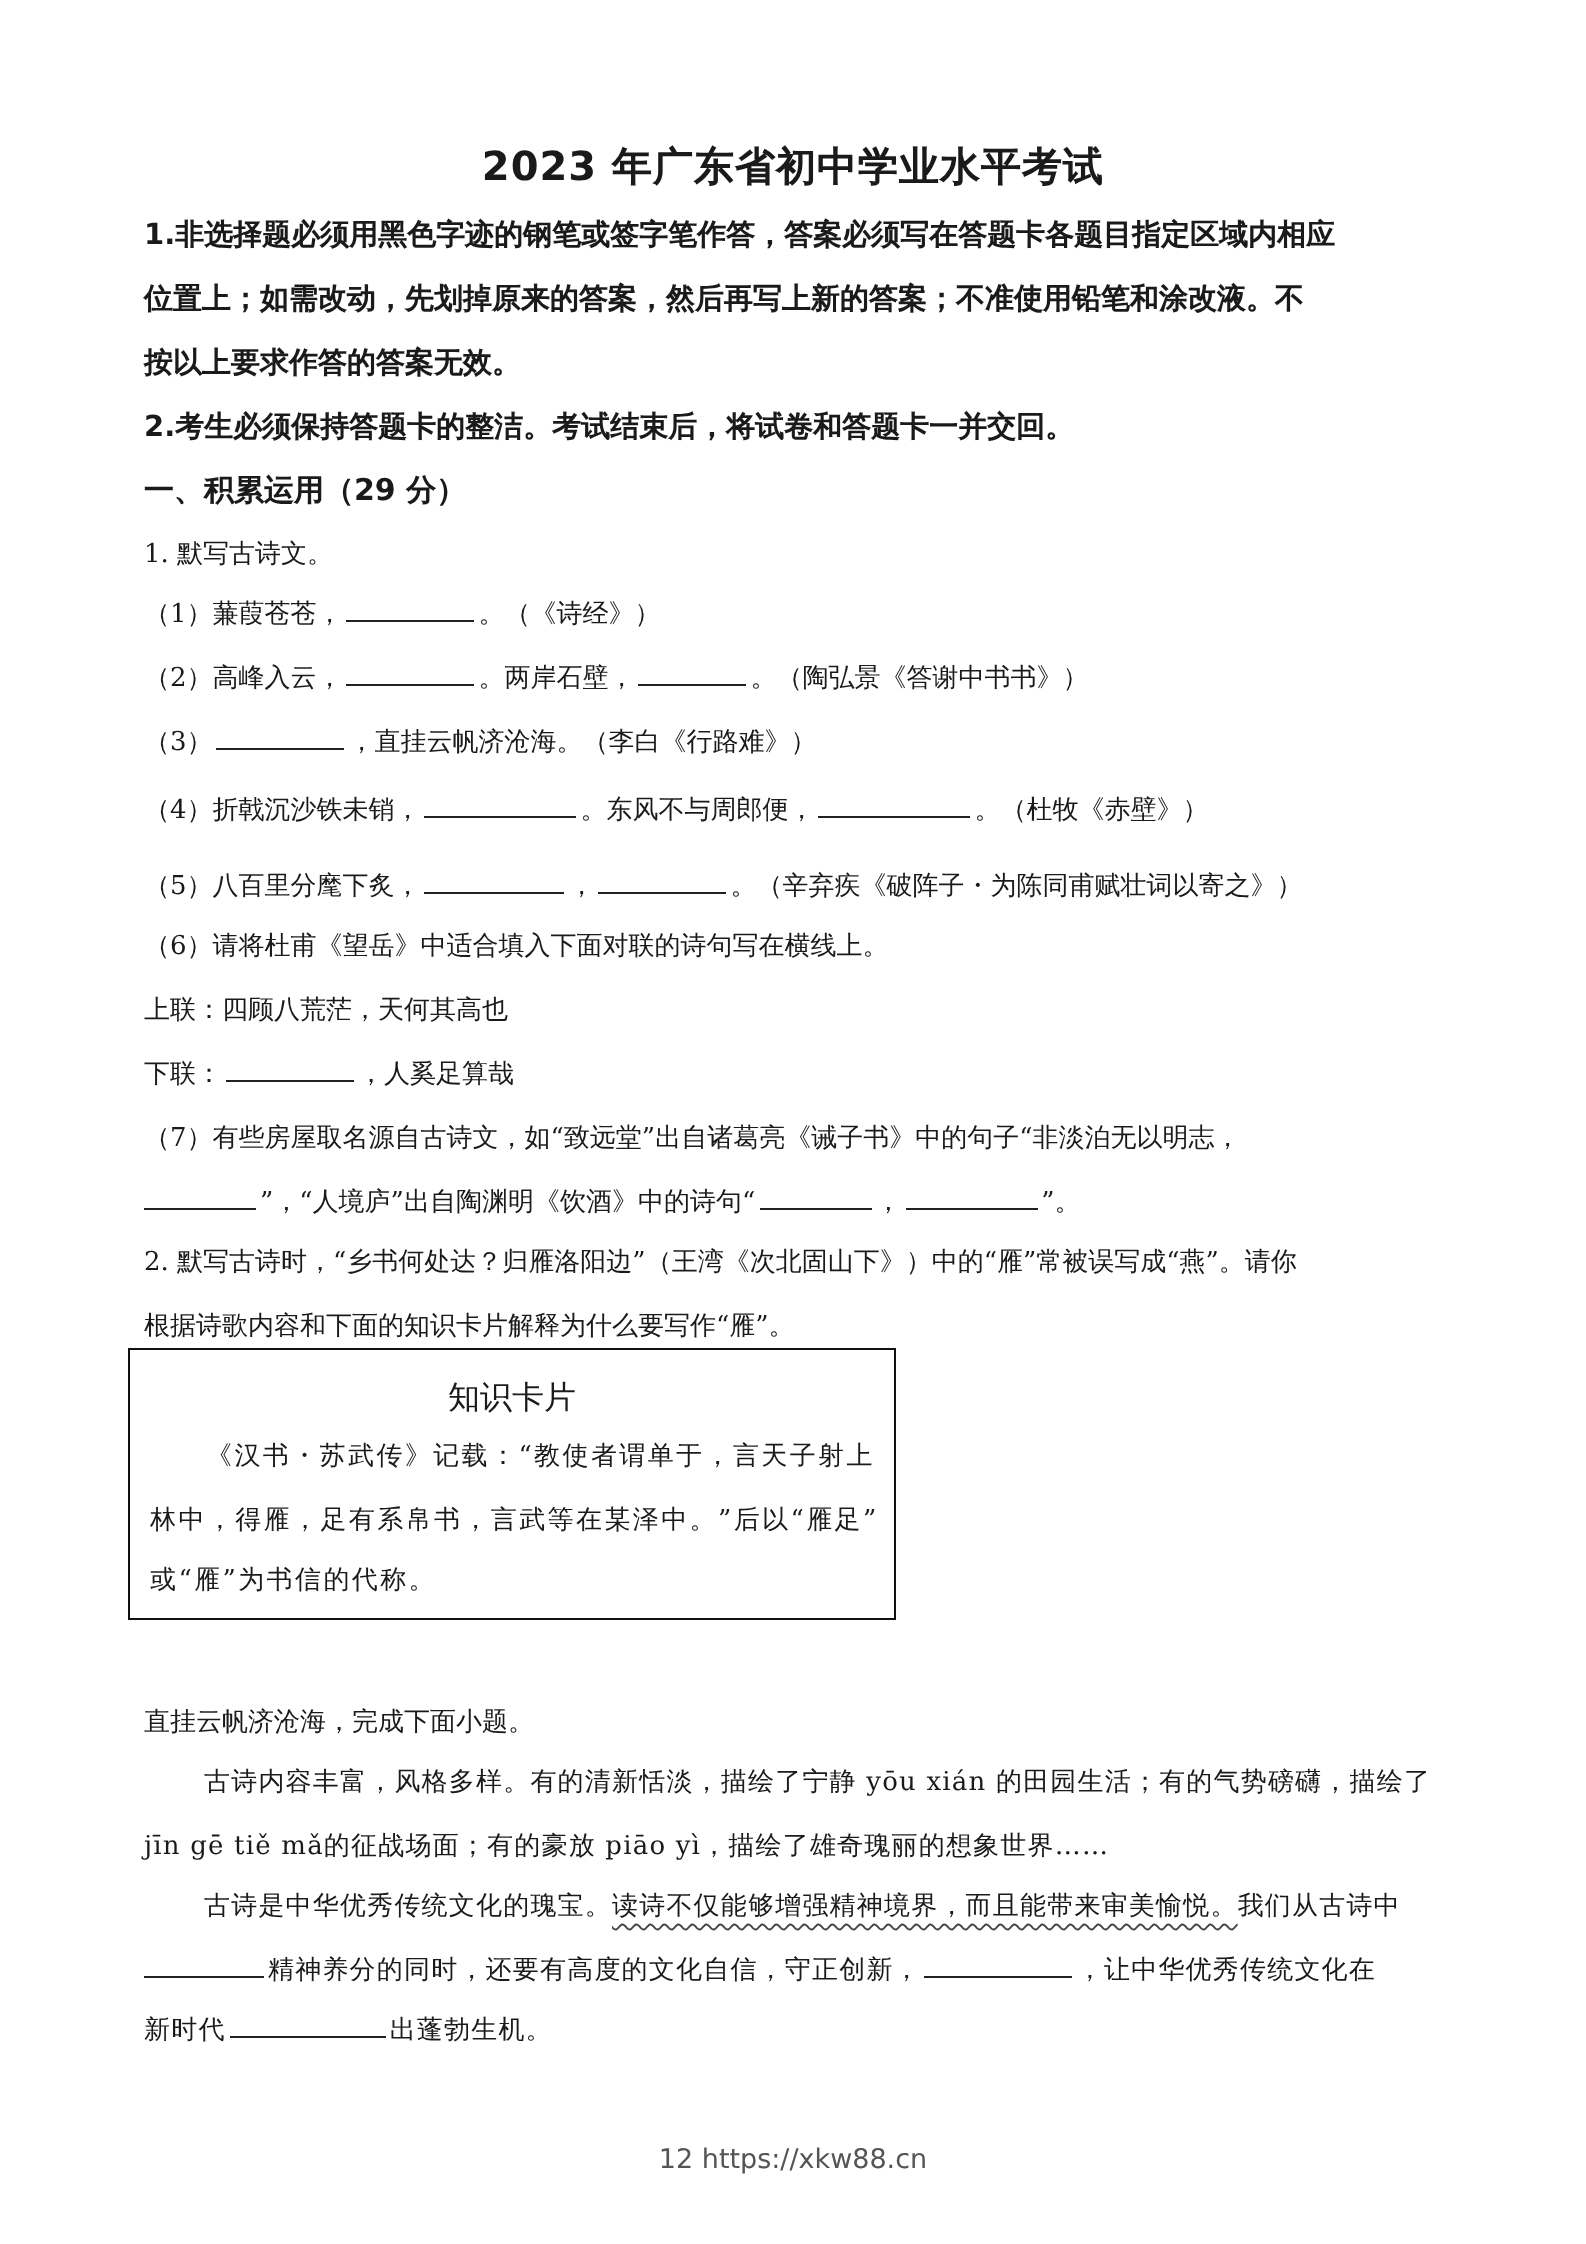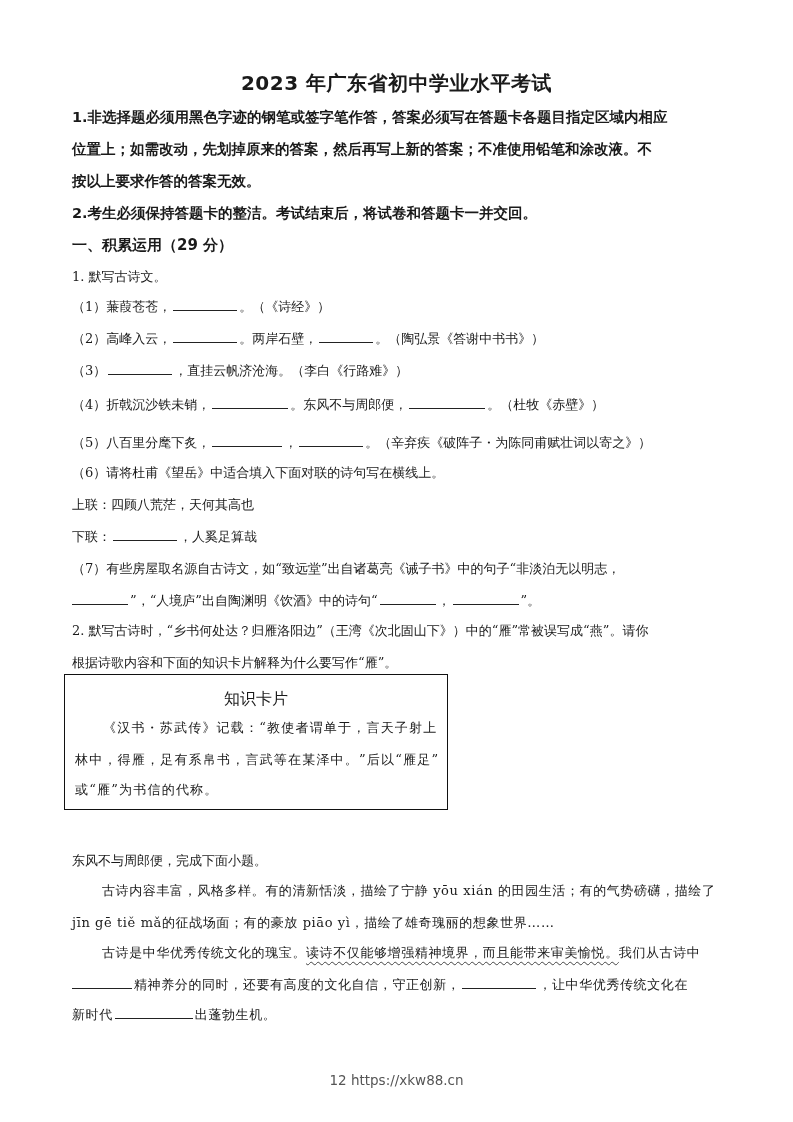--- a/index.html
+++ b/index.html
@@ -74,21 +74,21 @@
   <div class="abs q" style="top:622px;">2. 默写古诗时，“乡书何处达？归雁洛阳边”（王湾《次北固山下》）中的“雁”常被误写成“燕”。请你</div>
   <div class="abs q" style="top:654px;">根据诗歌内容和下面的知识卡片解释为什么要写作“雁”。</div>
 
   <div class="card">
     <div class="card-title">知识卡片</div>
     <div class="card-line" style="left:38px; top:44px;">《汉书・苏武传》记载：“教使者谓单于，言天子射上</div>
     <div class="card-line" style="left:10px; top:76px;">林中，得雁，足有系帛书，言武等在某泽中。”后以“雁足”</div>
     <div class="card-line" style="left:10px; top:106px;">或“雁”为书信的代称。</div>
   </div>
 
-  <div class="abs q" style="top:852px;">东风不与周郎便，完成下面小题。</div>
+  <div class="abs q" style="top:852px;">直挂云帆济沧海，完成下面小题。</div>
 
   <div class="abs para" style="left:102px; top:882px;">古诗内容丰富，风格多样。有的清新恬淡，描绘了宁静 yōu xián 的田园生活；有的气势磅礴，描绘了</div>
   <div class="abs para" style="left:72px; top:914px;">jīn   gē tiě   mǎ的征战场面；有的豪放 piāo yì，描绘了雄奇瑰丽的想象世界……</div>
 
   <div class="abs para" style="left:102px; top:944px;">
     <span>古诗是中华优秀传统文化的瑰宝。</span><span class="wavy">读诗不仅能够增强精神境界，而且能带来审美愉悦。</span><span>我们从古诗中</span>
   </div>
 
   <div class="abs para" style="left:72px; top:976px;">
     <span class="blank" style="width:60px;margin-left:0;"></span><span>精神养分的同时，还要有高度的文化自信，守正创新，</span><span class="blank" style="width:74px;"></span><span>，让中华优秀传统文化在</span>

